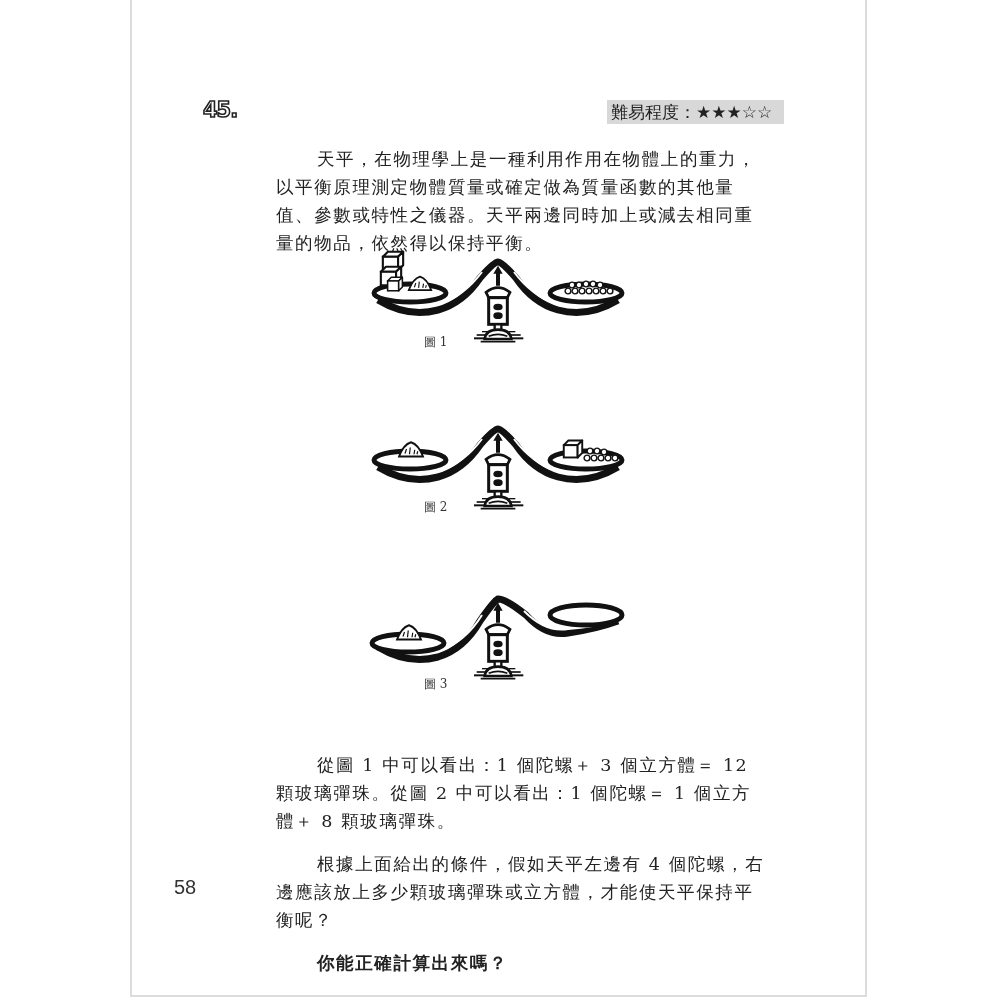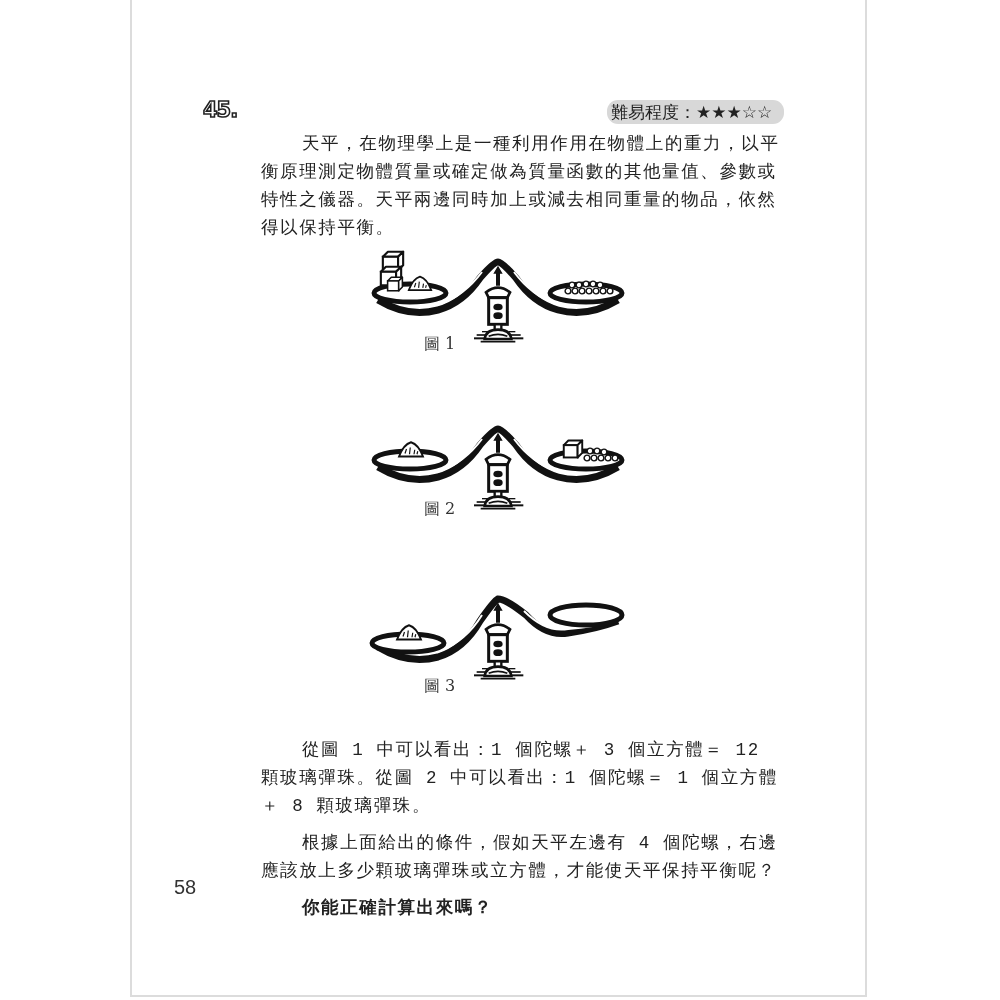--- a/index.html
+++ b/index.html
@@ -17,34 +17,34 @@
     display: flex; align-items: center; white-space: nowrap; letter-spacing: 0px;
   }
   .title .num {
     color: #ffffff; -webkit-text-stroke: 1.6px #222; font-size: 21px; font-weight: bold;
     margin-right: 4px; letter-spacing: -1px;
   }
   .title .txt { color: #111; font-weight: bold; }
   .badge {
     position: absolute; left: 607px; top: 100px; width: 177px; height: 24px;
     background: #d8d8d8; font-family: "DejaVu Sans", "Liberation Sans", sans-serif;
-    font-size: 17px; line-height: 24px; white-space: nowrap; padding-left: 4px; box-sizing: border-box; color: #222; border-radius: 11px;
+    font-size: 17px; line-height: 24px; white-space: nowrap; padding-left: 4px; box-sizing: border-box; color: #222;
   }
   .badge .stars { letter-spacing: 0px; }
   .para {
     position: absolute; left: 261px; width: 520px;
     font-size: 17.5px; line-height: 28px; color: #222; letter-spacing: 1.6px;
   }
-  .para p { margin: 0; text-indent: 41px; font-family: Liberation Mono, monospace; }
+  .para p { margin: 15px; text-indent: 41px; }
   .para p.gap { margin-top: 9px; }
   .para p.bold { font-weight: bold; }
   .figure { position: absolute; }
   .figure svg { display: block; }
   .caption {
-    position: absolute; font-size: 16px; color: #333; white-space: nowrap;
+    position: absolute; font-size: 12px; color: #333; white-space: nowrap;
   }
   .pagenum {
     position: absolute; left: 174px; top: 876px;
     font-family: "Liberation Sans", "DejaVu Sans", sans-serif; font-size: 20px; color: #333;
   }
 </style>
 </head>
 <body>
 
 <div class="page"></div>

